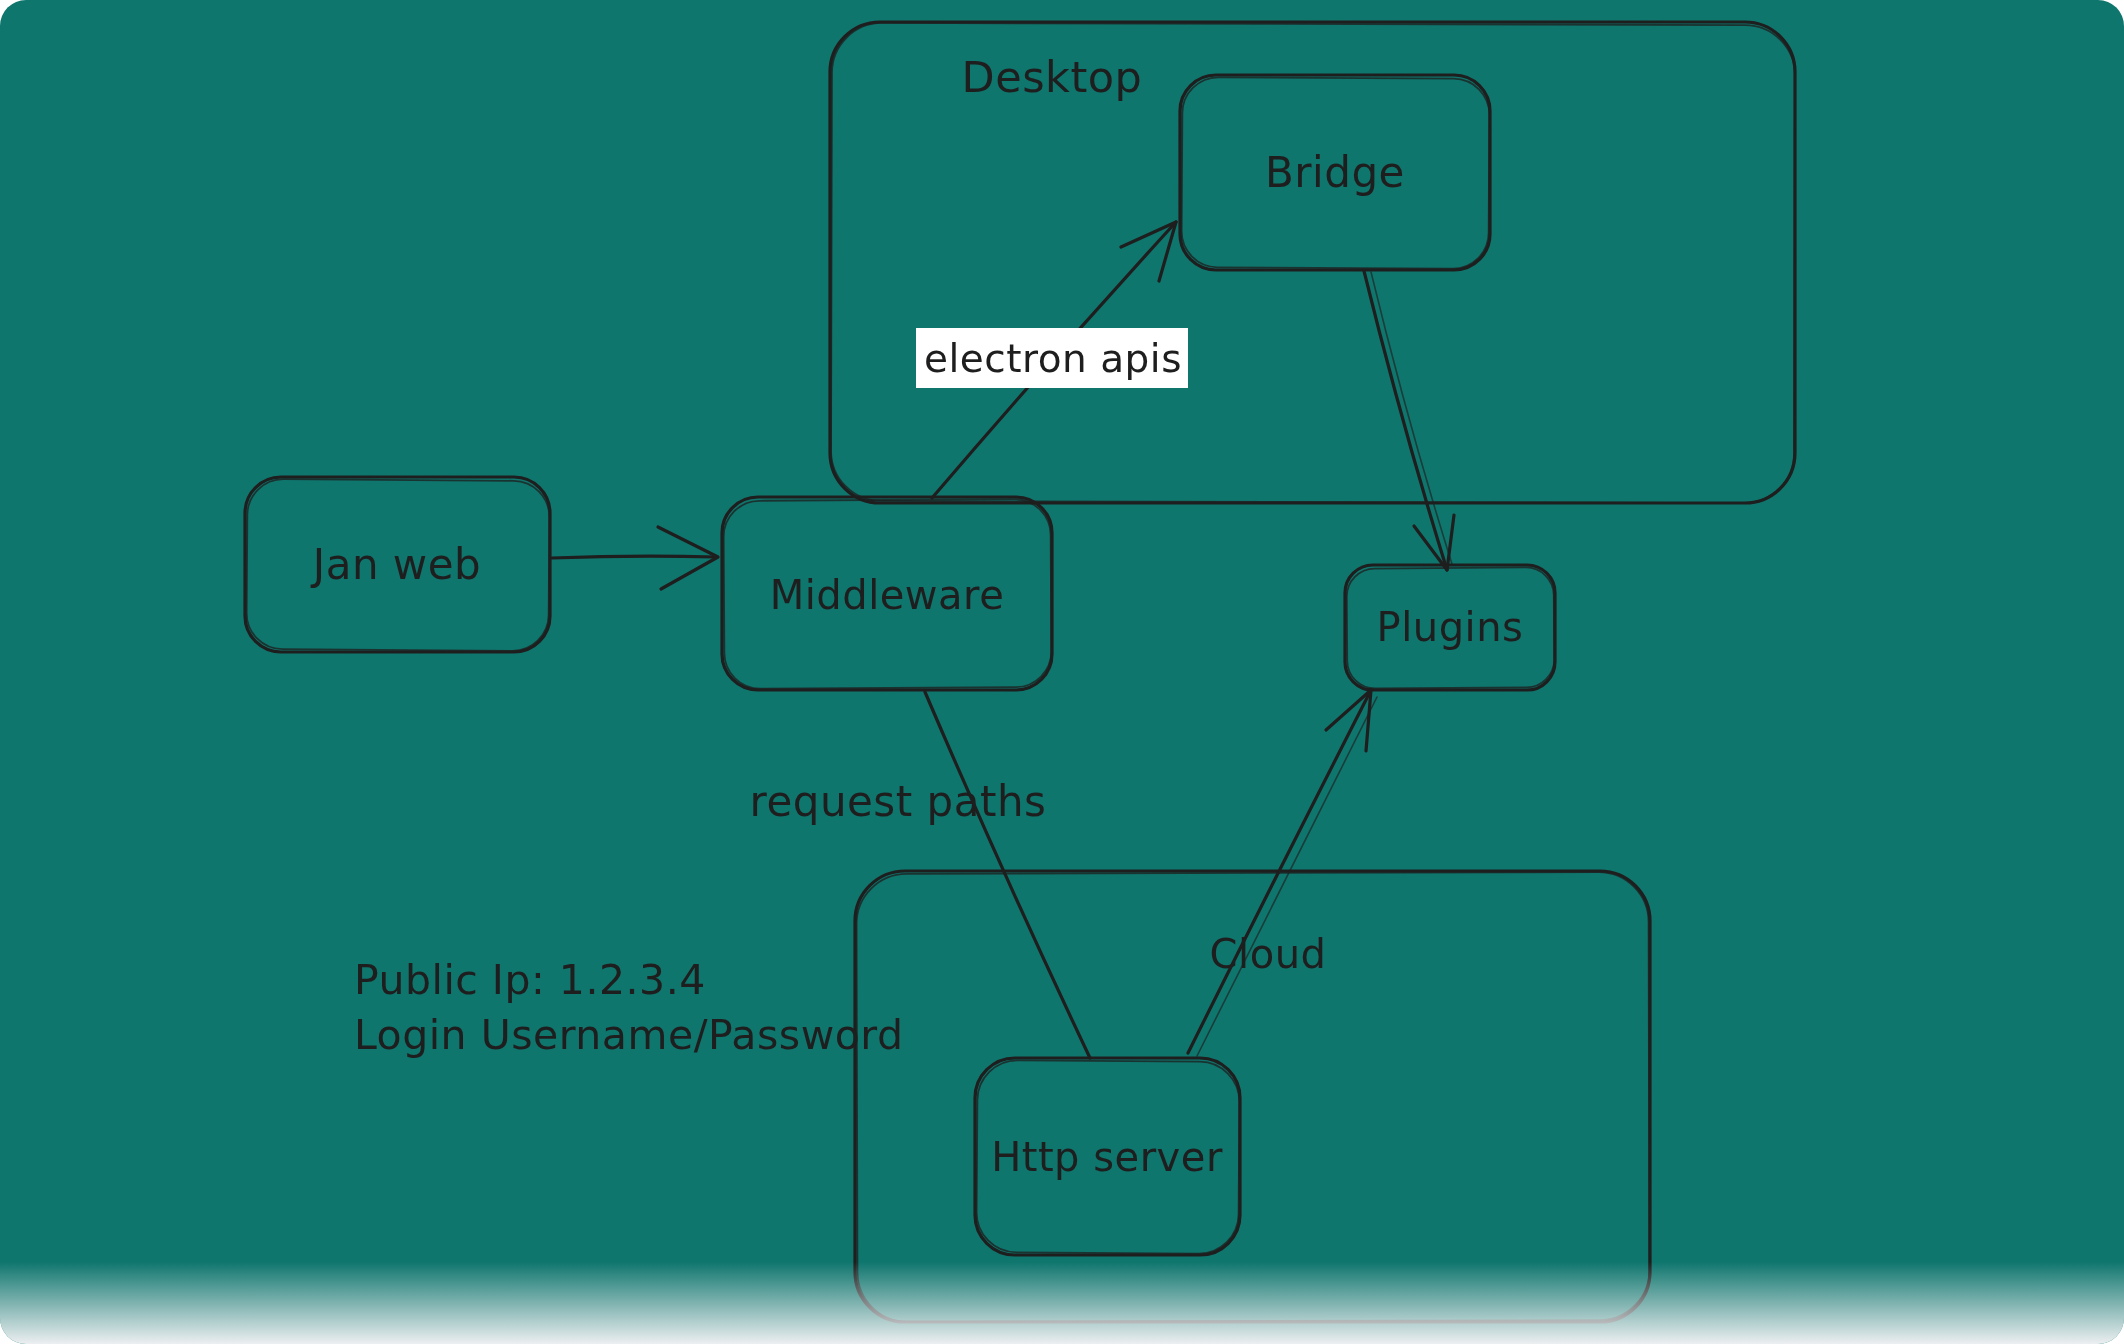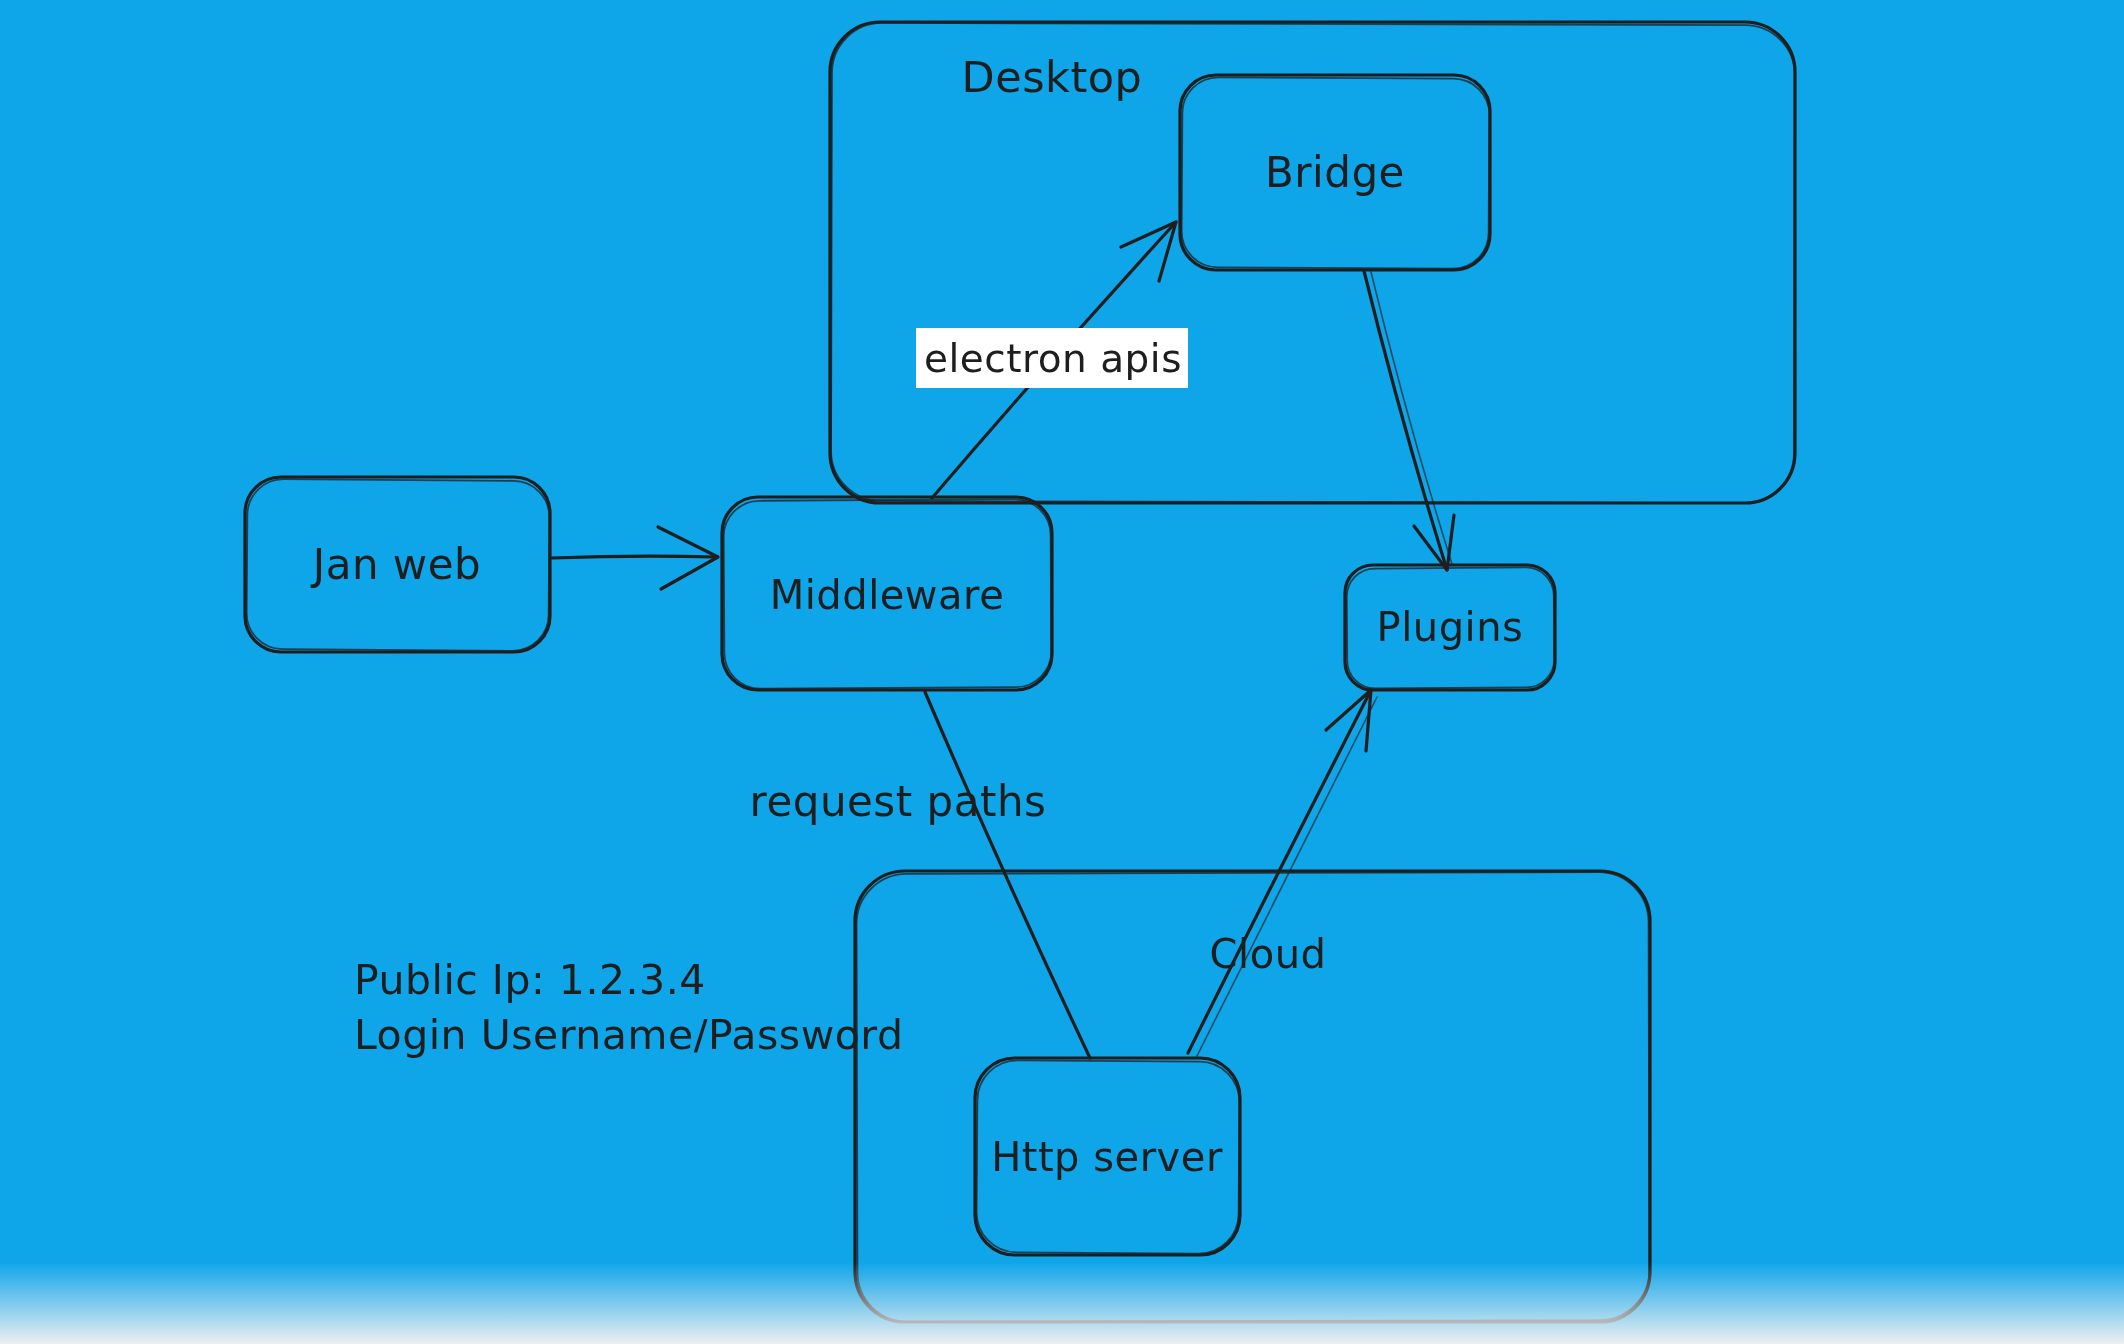--- a/index.html
+++ b/index.html
@@ -1,22 +1,23 @@
 <!DOCTYPE html>
 <html><head>
 <meta charset="utf-8">
 <style>
   html, body { margin: 0; padding: 0; background: #ffffff; }
   .stage {
     position: relative;
     width: 2124px;
     height: 1344px;
-    background: #0ea5e9;
+    background: #0f766e;
     overflow: hidden;
     font-family: "DejaVu Sans", "Liberation Sans", sans-serif;
+    border-radius: 26px;
   }
   svg { display: block; }
   .sk {
     fill: none;
     stroke: #1e1e1e;
     stroke-width: 3.2;
     stroke-linecap: round;
     stroke-linejoin: round;
   }
   .ghost {

